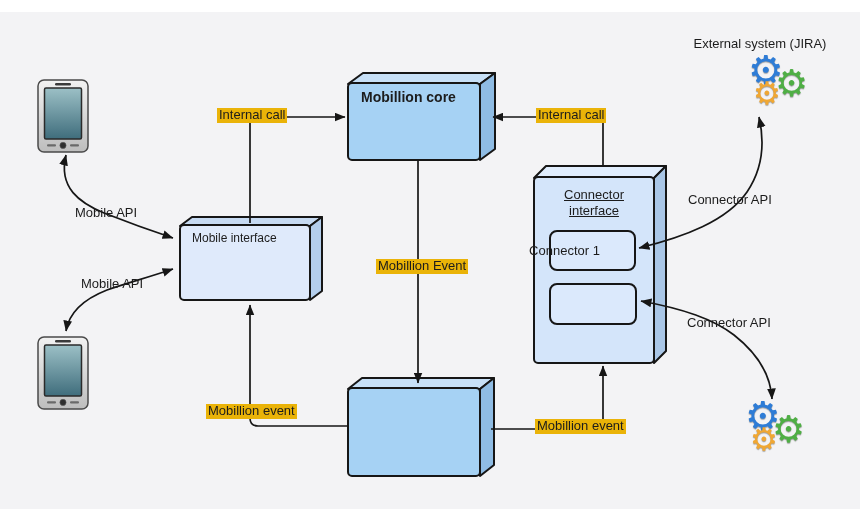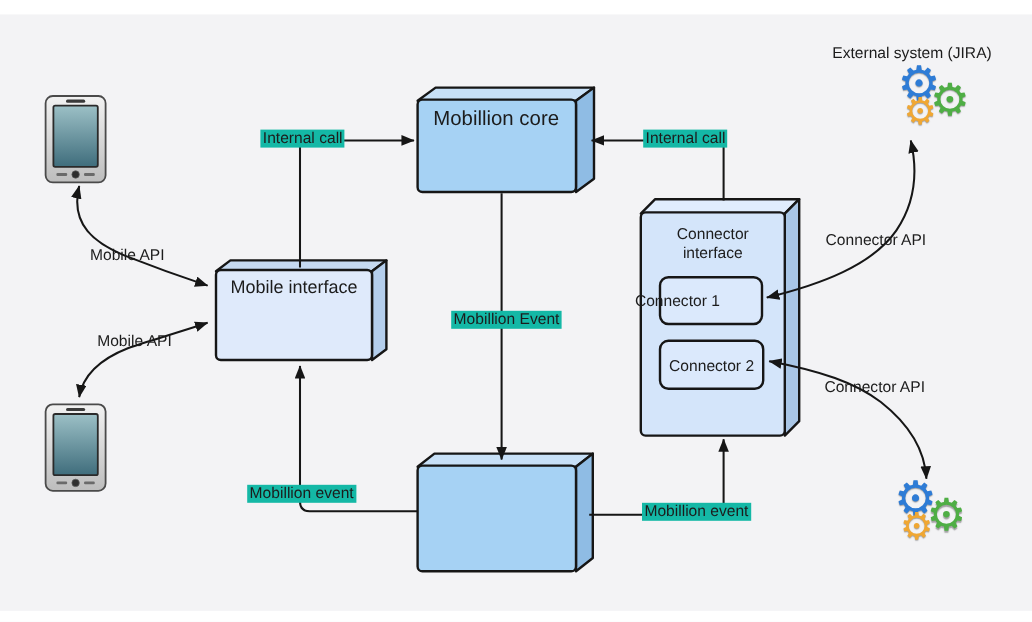--- a/index.html
+++ b/index.html
@@ -5,28 +5,28 @@
   html,body{margin:0;padding:0;background:#ffffff;}
   .stage{
     position:relative;width:860px;height:518px;overflow:hidden;
     font-family:"Liberation Sans","DejaVu Sans",sans-serif;color:#1c1c1c;
     background:#ffffff;
   }
   .bg{position:absolute;left:0;right:0;top:12px;bottom:9px;background:#f3f3f5;}
   svg.layer{position:absolute;left:0;top:0;z-index:1;}
   .lbl{
     position:absolute;z-index:2;font-size:13px;line-height:1.15;
-    background:#14b8a6;padding:0 2px;white-space:nowrap;
+    background:#eab308;padding:0 2px;white-space:nowrap;
   }
   .lbl.plainbg{background:transparent;}
-  .node-label{position:absolute;z-index:2;font-size:15px;background:transparent;}
-  .node-label.bold{font-weight:normal;font-size:17px;}
+  .node-label{position:absolute;z-index:2;font-size:12px;background:transparent;}
+  .node-label.bold{font-weight:bold;font-size:14px;}
   .node-label.center{text-align:center;white-space:normal;}
   .disp-label{left:368px;top:392px;width:92px;line-height:1.55;}
-  .conn-if-label{left:544px;top:187px;width:100px;line-height:1.25;font-size:13px;}
+  .conn-if-label{left:544px;top:187px;width:100px;line-height:1.25;font-size:13px;text-decoration:underline;}
   .conn-box-label{
     position:absolute;z-index:2;display:flex;align-items:center;justify-content:center;
     font-size:13px;background:transparent;
   }
   .ext-label{font-size:13px;text-align:center;white-space:normal;background:transparent;line-height:1.3;}
   .gears{position:absolute;z-index:2;width:64px;height:60px;}
   .gear{
     position:absolute;line-height:1;font-family:"DejaVu Sans",sans-serif;
     text-shadow:0 1px 1px rgba(0,0,0,0.35);
   }
@@ -102,21 +102,20 @@
       <path d="M 173,269 C 146,278 124,284 107,290 C 84,299 69,313 66,331" marker-start="url(#ah)" marker-end="url(#ah)"></path>
       <path d="M 639,248 C 684,237 727,221 747,192 C 764,167 764,139 759,117" marker-start="url(#ah)" marker-end="url(#ah)"></path>
       <path d="M 641,301 C 684,309 713,319 734,335 C 762,357 771,380 772,399" marker-start="url(#ah)" marker-end="url(#ah)"></path>
     </g>
   </svg>
 
   <div class="node-label bold" style="left:361px;top:89px;">Mobillion core</div>
   <div class="node-label" style="left:192px;top:231px;">Mobile interface</div>
   <div class="node-label center conn-if-label">Connector interface</div>
   <div class="conn-box-label" style="left:522px;top:231px;width:85px;height:39px;">Connector 1</div>
-  <div class="conn-box-label" style="left:550px;top:284px;width:86px;height:40px;">Connector 2</div>
 
   <div class="lbl ext-label plainbg" style="left:688px;top:36px;width:140px;">External system (JIRA)</div>
   <div class="gears" style="left:748px;top:52px;">
     <span class="gear blue">⚙</span>
     <span class="gear green">⚙</span>
     <span class="gear orange">⚙</span>
   </div>
   <div class="gears" style="left:745px;top:398px;">
     <span class="gear blue">⚙</span>
     <span class="gear green">⚙</span>

